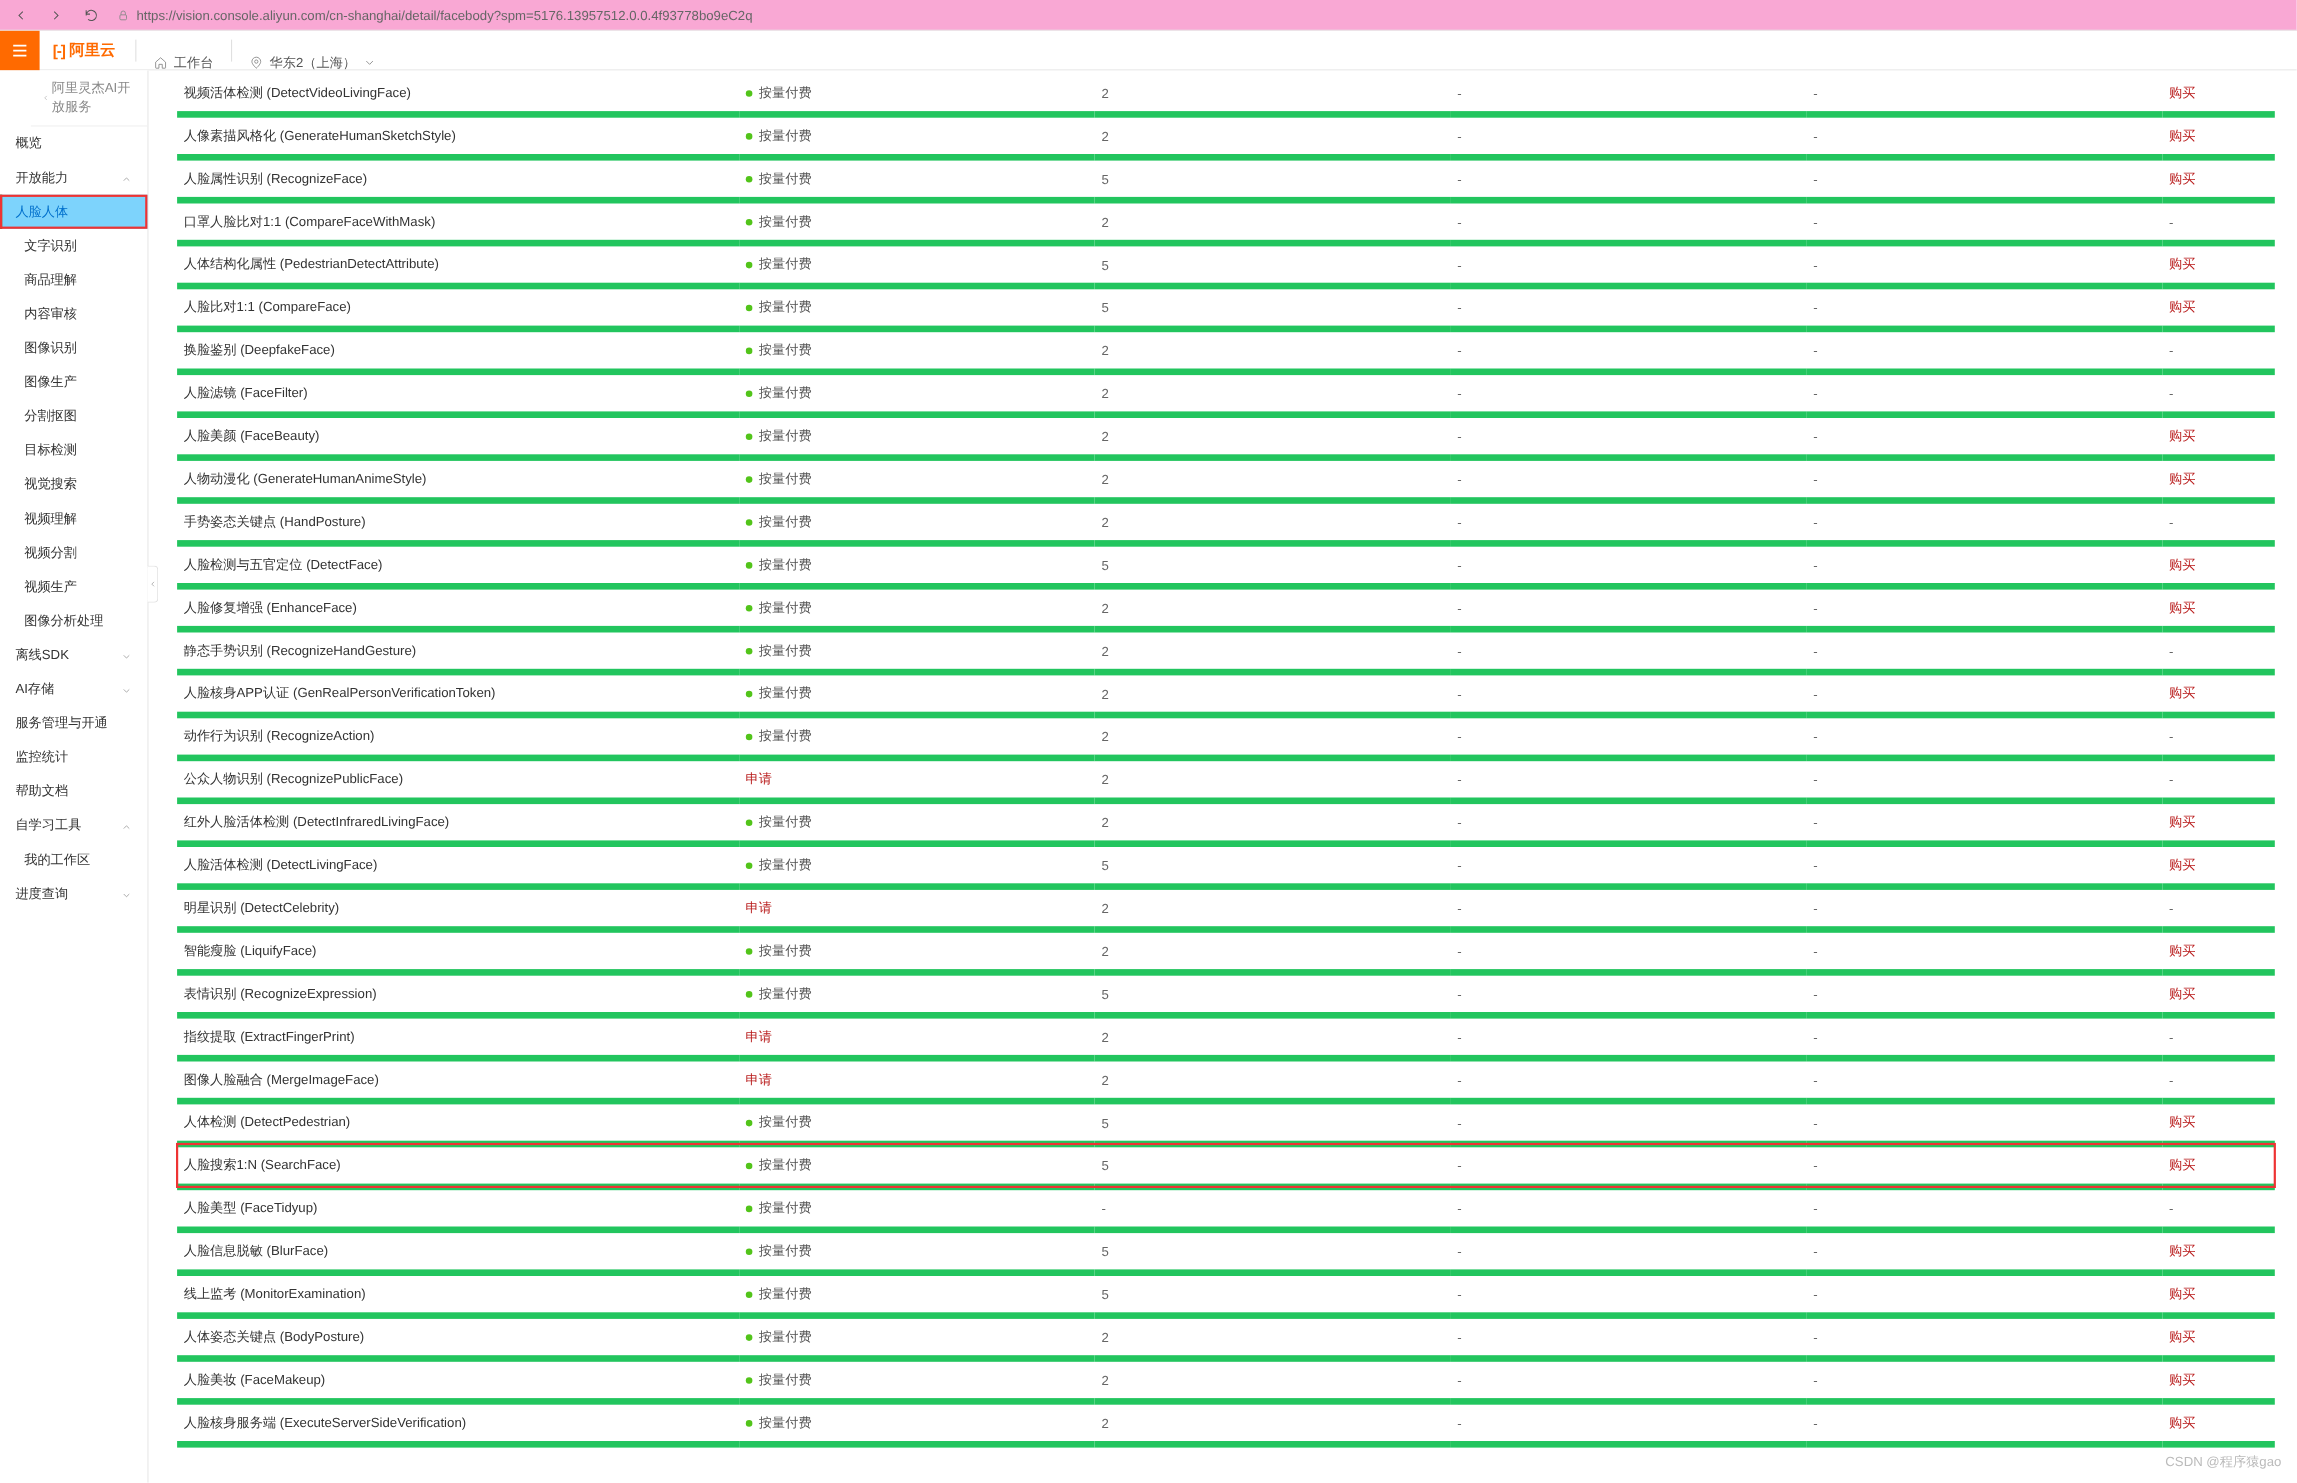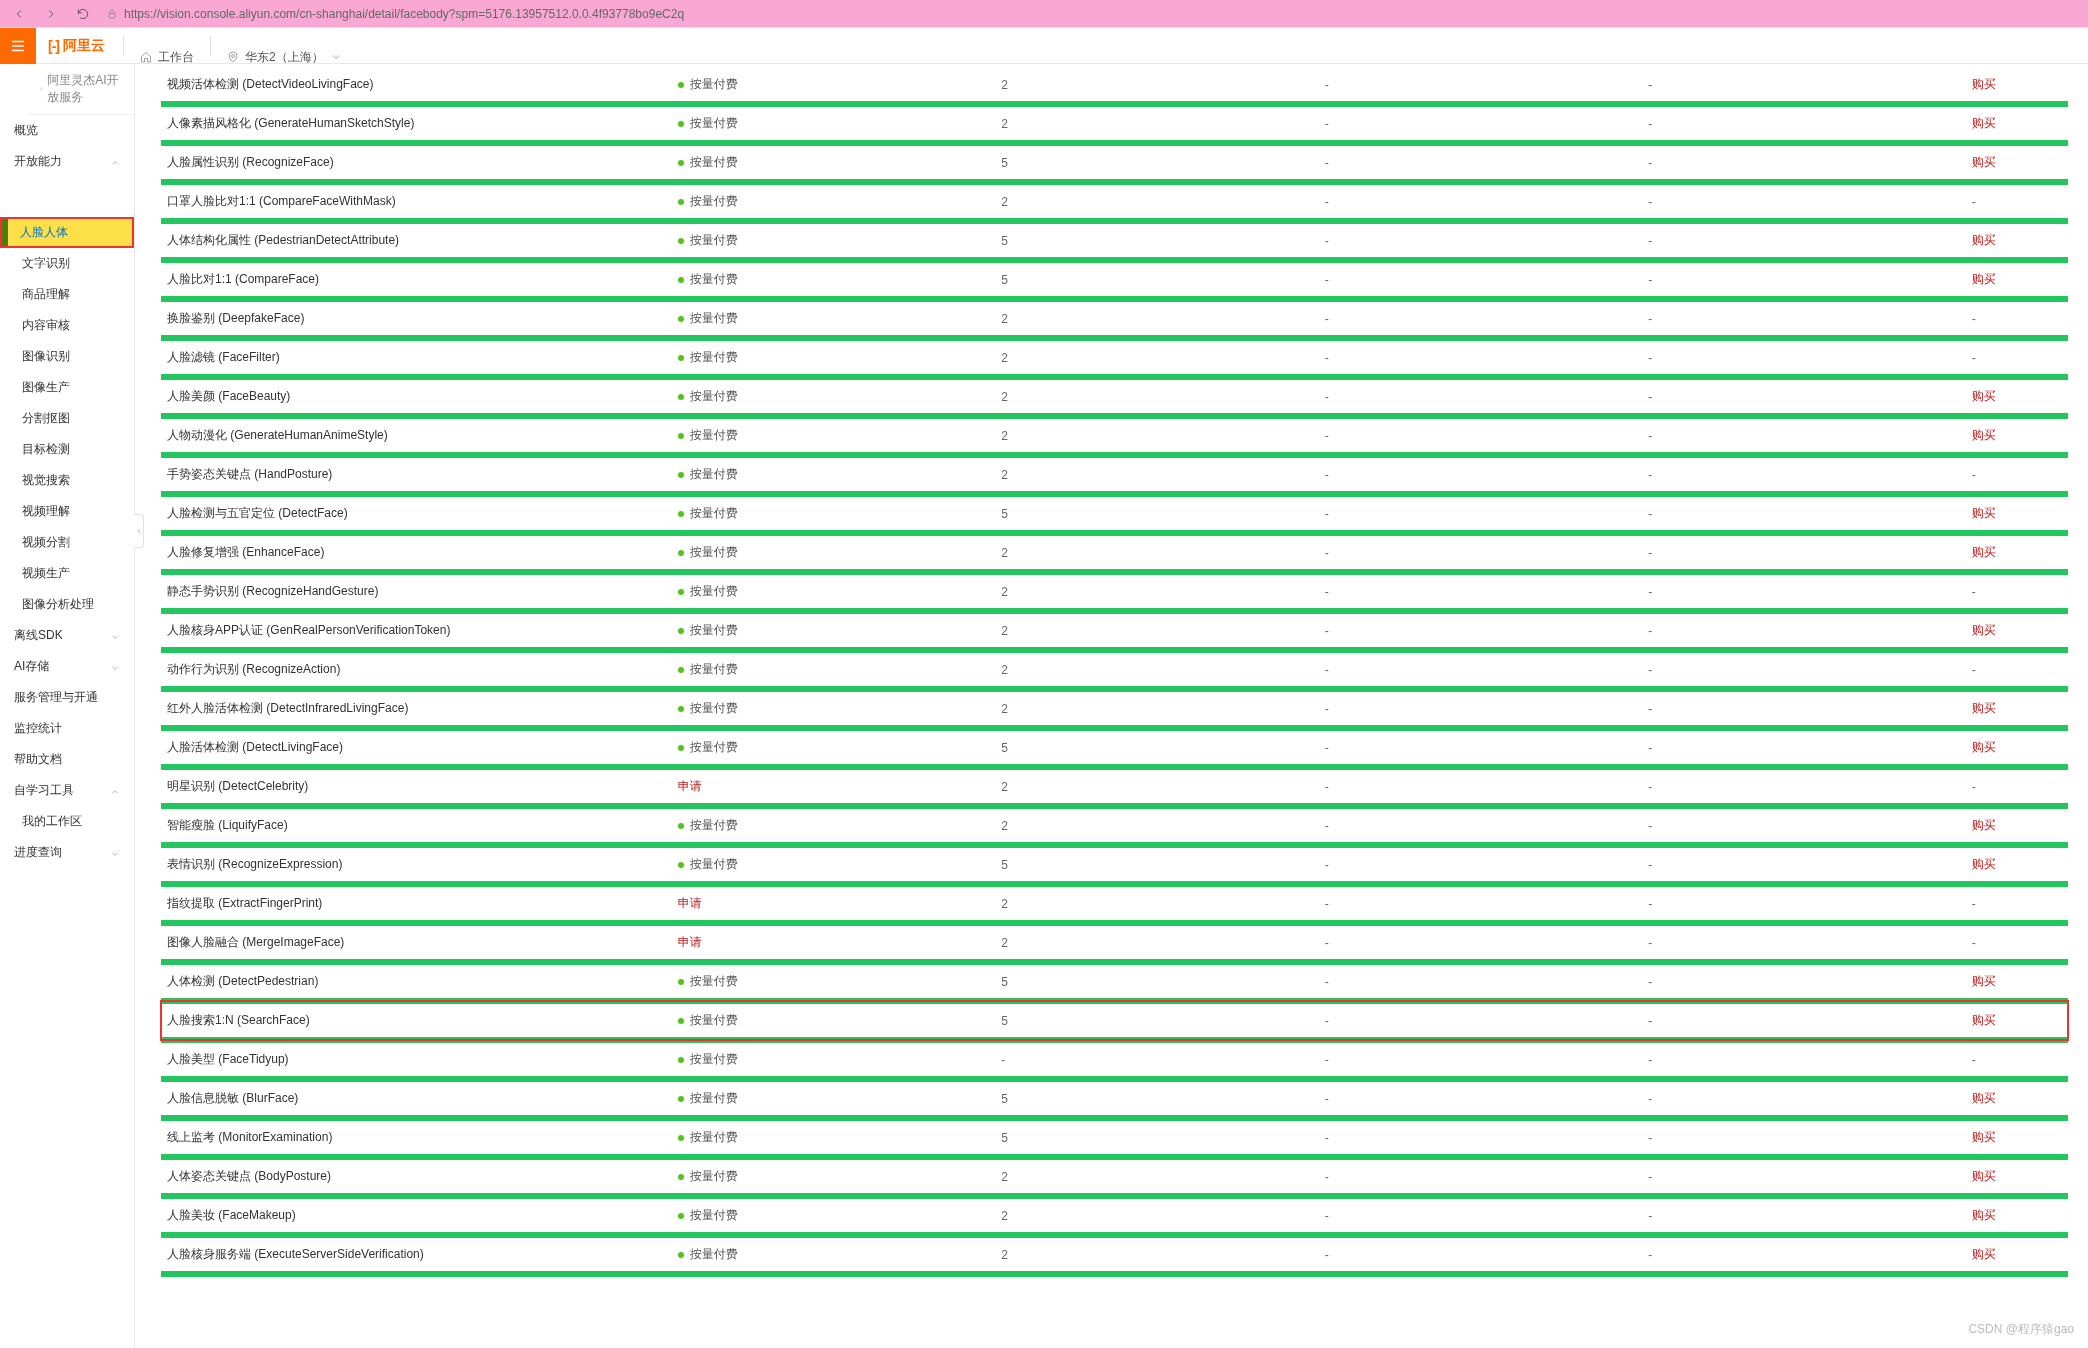--- a/index.html
+++ b/index.html
@@ -20,21 +20,21 @@
   .top-sep { width: 1px; height: 20px; background: #e0e0e0; margin: 0 6px; }
   .top-item { display: flex; align-items: center; gap: 6px; padding: 0 10px; color: #555; font-size: 12px; margin-top: 23px; }
   .top-item svg { width: 12px; height: 12px; stroke: #888; fill: none; stroke-width: 1.6; }
 
   .shell { display: flex; height: calc(100vh - 64px); }
   aside { width: 135px; border-right: 1px solid #e8e8e8; flex-shrink: 0; position: relative; background: #fff; }
   .back-row { display: flex; align-items: center; padding: 8px 10px; color: #888; font-size: 12px; gap: 2px; border-bottom: 1px solid #f0f0f0; margin-left: 28px; }
   .back-row svg { width: 10px; height: 10px; stroke: #aaa; fill: none; stroke-width: 2; }
   .nav-item { display: flex; align-items: center; justify-content: space-between; padding: 7px 14px; color: #333; cursor: pointer; font-size: 12px; }
   .nav-sub { padding-left: 22px; }
-  .nav-item.active { color: #0070cc; background: #fde047; border-left: 8px solid #4d7c0f; padding-left: 12px; margin-top: 40px; }
+  .nav-item.active { color: #0070cc; background: #7dd3fc; border-left: 2px solid #4d7c0f; padding-left: 12px; }
   .nav-item.highlighted { outline: 2px solid #e33; outline-offset: -2px; position: relative; }
   .nav-item .caret { width: 10px; height: 10px; }
   .nav-item .caret svg { width: 10px; height: 10px; stroke: #999; fill: none; stroke-width: 1.8; }
   .collapse-tab { position: absolute; right: -10px; top: 450px; width: 10px; height: 34px; border: 1px solid #e0e0e0; border-left: none; background: #fff; border-radius: 0 4px 4px 0; display: flex; align-items: center; justify-content: center; }
   .collapse-tab svg { width: 8px; height: 8px; stroke: #999; fill: none; stroke-width: 2; }
 
   main { flex: 1; overflow: auto; padding: 4px 20px 20px 26px; }
   table { width: 100%; border-collapse: collapse; table-layout: fixed; }
   tbody tr { border-bottom: 6px solid #22c55e; }
   tbody td { padding: 8px 6px; font-size: 12px; color: #666; vertical-align: middle; white-space: nowrap; overflow: hidden; text-overflow: ellipsis; }
@@ -349,20 +349,28 @@
           </tr>
           <tr>
             <td class="col-name">动作行为识别 (RecognizeAction)</td>
             <td><span class="dot"></span><span class="status-text">按量付费</span></td>
             <td>2</td>
             <td>-</td>
             <td>-</td>
             <td class="col-act">-</td>
           </tr>
           <tr>
+            <td class="col-name">公众人物识别 (RecognizePublicFace)</td>
+            <td><span class="link">申请</span></td>
+            <td>2</td>
+            <td>-</td>
+            <td>-</td>
+            <td class="col-act">-</td>
+          </tr>
+          <tr>
             <td class="col-name">红外人脸活体检测 (DetectInfraredLivingFace)</td>
             <td><span class="dot"></span><span class="status-text">按量付费</span></td>
             <td>2</td>
             <td>-</td>
             <td>-</td>
             <td class="col-act"><span class="link">购买</span></td>
           </tr>
           <tr>
             <td class="col-name">人脸活体检测 (DetectLivingFace)</td>
             <td><span class="dot"></span><span class="status-text">按量付费</span></td>

